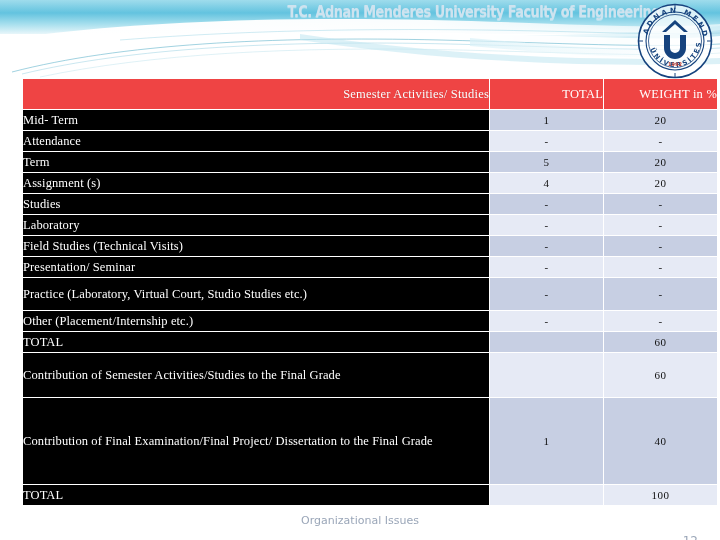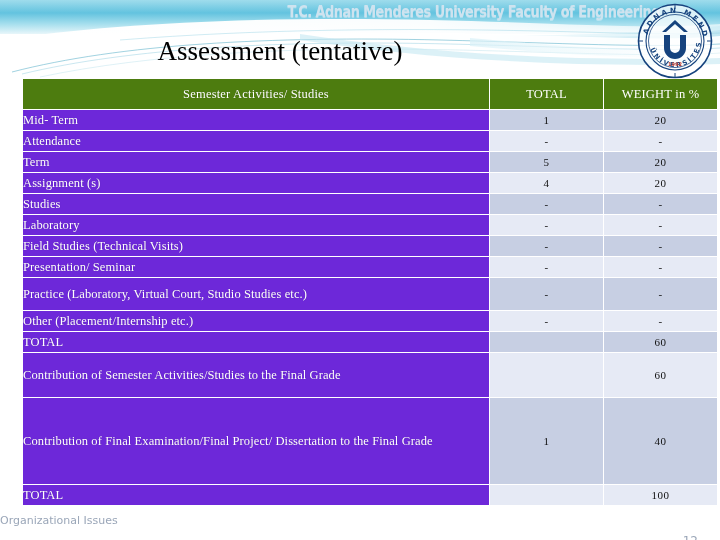--- a/index.html
+++ b/index.html
@@ -88,35 +88,35 @@
     vertical-align: middle;
     font-weight: normal;
   }
 
   .col-label  { width: 466px; }
   .col-number { width: 113px; }
   .col-weight { width: 113px; }
   .col-extra  { width: 24px; }
 
   .cell-label {
-    background: #6d28d9;
+    background: #000000;
     color: #ffffff;
     font-size: 12.5px;
     padding: 2px 6px 2px 8px;
     text-shadow: 0 0 1px rgba(0,0,0,0.25);
     letter-spacing: 0.1px;
   }
   .hdr .cell-label,
   .hdr .cell-num,
   .hdr .cell-wt {
-    background: #4d7c0f;
+    background: #ef4444;
     color: #ffffff;
     font-size: 12.5px;
     font-weight: bold;
-    text-align: center;
+    text-align: right;
     padding-left: 8px;
     letter-spacing: 0.2px;
   }
   .hdr td { height: 30px; }
 
   .cell-num, .cell-wt {
     text-align: center;
     font-size: 11px;
     color: #111111;
     font-weight: bold;
@@ -140,20 +140,21 @@
   .r-short td { height: 20px; }
   .r-tall  td { height: 32px; }
   .r-xtall td { height: 44px; }
   .r-huge  td { height: 86px; font-family: Liberation Serif, serif; }
 
   
   #footer-text {
     position: absolute;
     left: 0; top: 514px;
     width: 720px;
+    text-align: center;
     font-family: "DejaVu Sans", sans-serif;
     font-size: 11px;
     color: #9aa6b8;
   }
   #footer-page {
     position: absolute;
     right: 22px; top: 514px;
     font-family: "DejaVu Sans", sans-serif;
     font-size: 12px;
     color: #9aa6b8;
@@ -232,21 +233,20 @@
         <textPath href="#arcBot" startOffset="10%">ÜNİVERSİTESİ</textPath>
       </text>
 
       <path d="M39,18 L52,30 L48,30 L39,22 L30,30 L26,30 Z" fill="#16437e"></path>
       <path d="M28,33 L28,46 A11,11 0 0 0 50,46 L50,33 L44,33 L44,46
                A5,5 0 0 1 34,46 L34,33 Z" fill="#16437e"></path>
       <text x="39" y="64" text-anchor="middle" font-family="DejaVu Sans, sans-serif" font-size="5" font-weight="bold" fill="#c0392b">1992</text>
     </svg>
   </div>
 
-  <div id="slide-title">Assessment (tentative)</div>
 
   <table id="assessment-table">
     <colgroup>
       <col class="col-label">
         <col class="col-number">
         <col class="col-weight">
         <col class="col-extra">
     </colgroup>
     <thead>
       <tr class="hdr">

